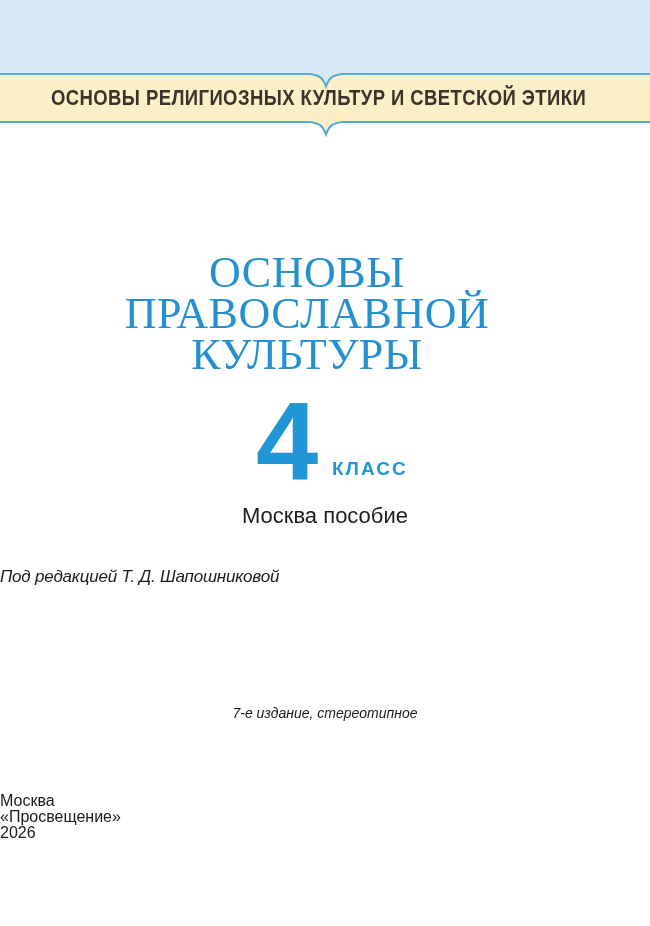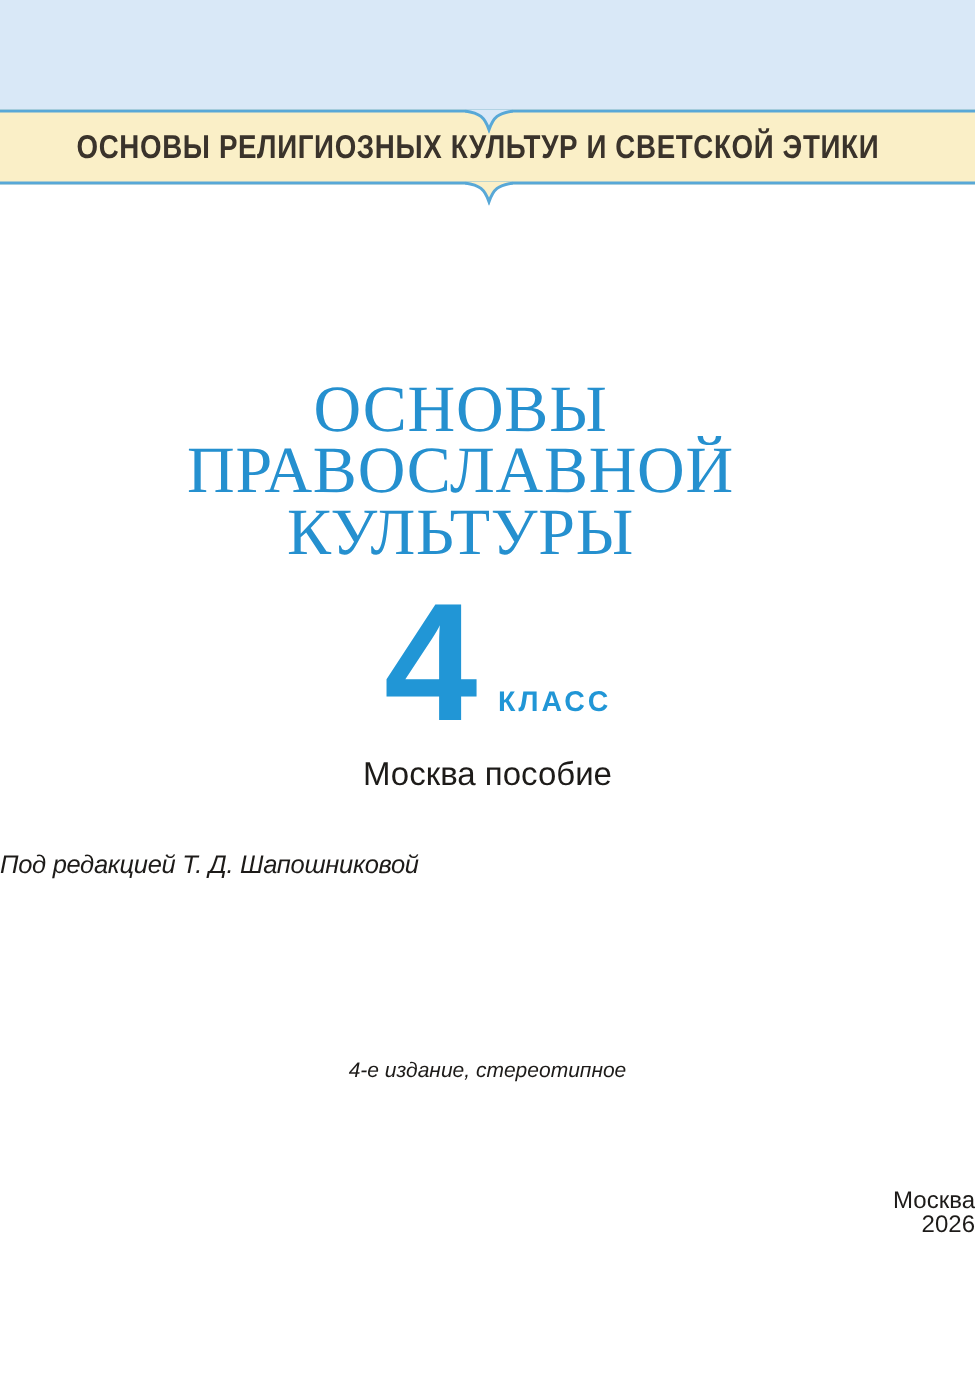--- a/index.html
+++ b/index.html
@@ -92,21 +92,21 @@
 
   .edition{
     position:absolute;left:0;top:705px;width:650px;
     text-align:center;
     font-size:14px;font-style:italic;
     color:var(--text-dark);
   }
 
   .imprint{
     position:absolute;left:0;top:793px;width:650px;
-    text-align:right;
+    text-align:left;
     font-size:16px;line-height:16px;
     color:var(--text-dark);
   }
 </style>
 </head>
 <body>
 
 <div class="page">
 
   <div class="top-band"></div>
@@ -131,20 +131,21 @@
     <div>КУЛЬТУРЫ</div>
   </div>
 
   <div class="grade-number">4</div>
   <div class="grade-label">КЛАСС</div>
 
   <div class="subtitle">Москва пособие</div>
 
   <div class="editor">Под редакцией Т. Д. Шапошниковой</div>
 
-  <div class="edition">4-е издание, стереотипное</div>
+  <div class="edition">7-е издание, стереотипное</div>
 
   <div class="imprint">
     <div>Москва</div>
+    <div>«Просвещение»</div>
     <div>2026</div>
   </div>
 
 </div>
 
 </body></html>

